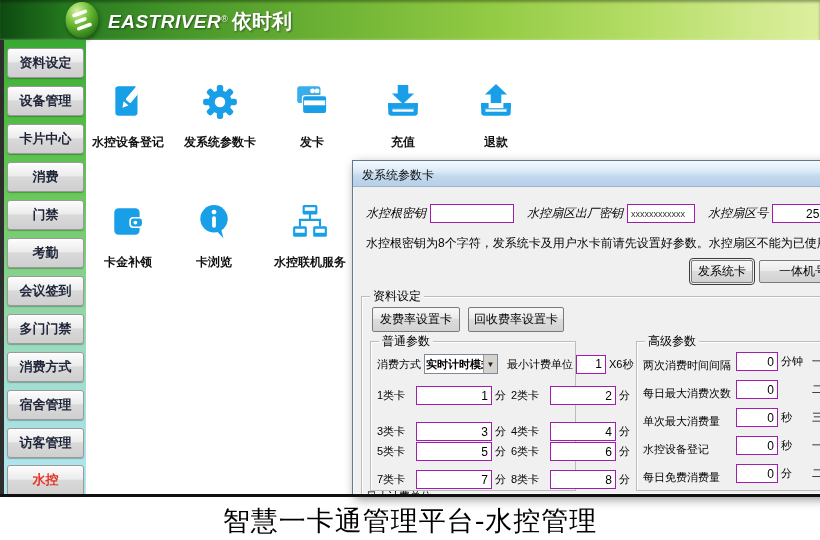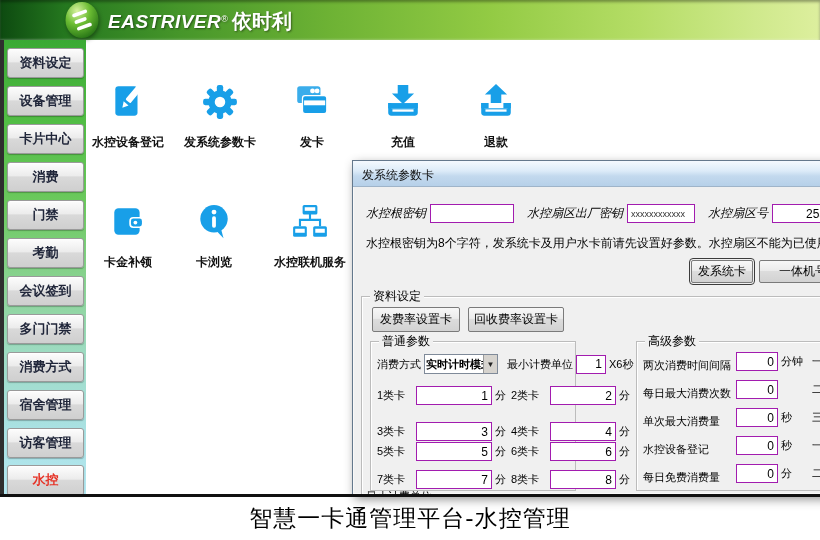--- a/index.html
+++ b/index.html
@@ -82,21 +82,21 @@
   .ar-l { width:90px;margin-top:8px; }
   .ar-i { width:42px; }
   .ar-u { width:24px; }
   .ar-x { margin-left:4px; }
 
   .cut-text { position:absolute; left:4px; top:192px; font-size:11px; white-space:nowrap; }
 
   
   .app-edge { position:absolute; left:0; top:494px; width:820px; height:3px; background:#101010; }
   .caption { position:absolute; left:0; top:503px; width:820px; text-align:center;
-    font-family:"DejaVu Sans", sans-serif; font-size:23px; color:#000; letter-spacing:1px; }
+    font-family:"DejaVu Sans", sans-serif; font-size:27px; color:#000; letter-spacing:1px; }
 </style>
 </head>
 <body>
 
 <div class="screen">
 
   <div class="header">
     <span class="logo">
       <svg viewBox="0 0 38 38">
         <defs>

